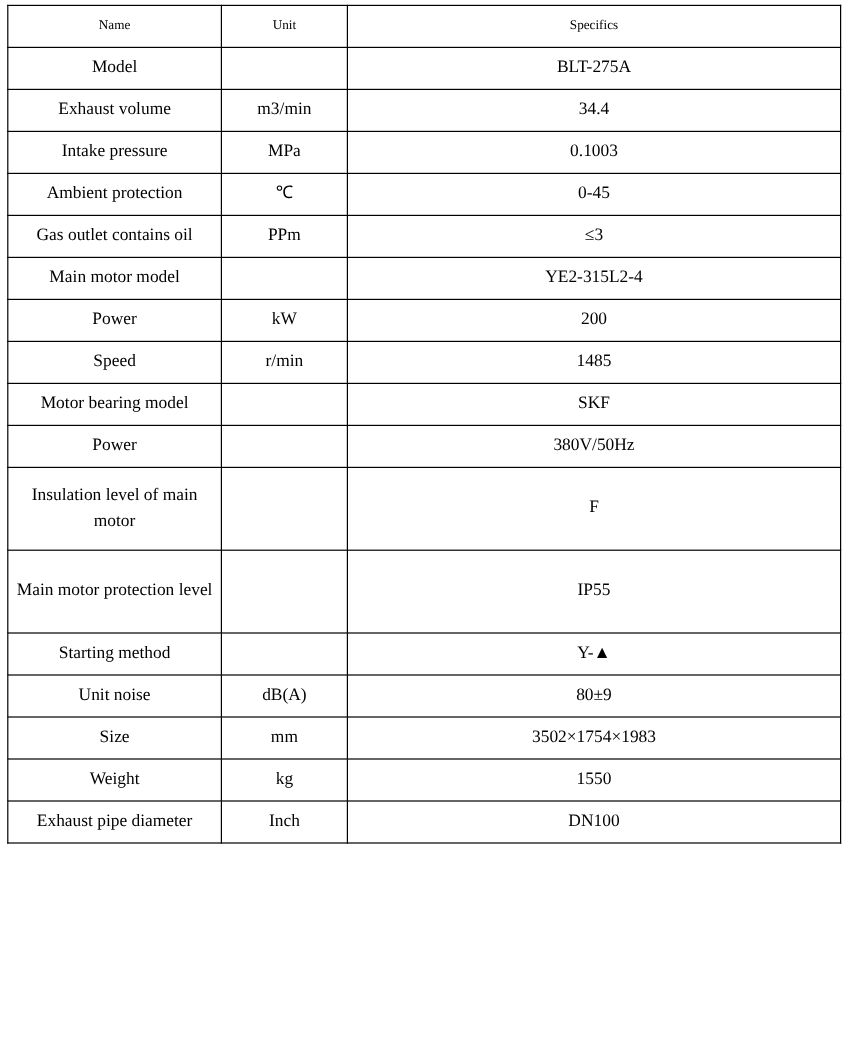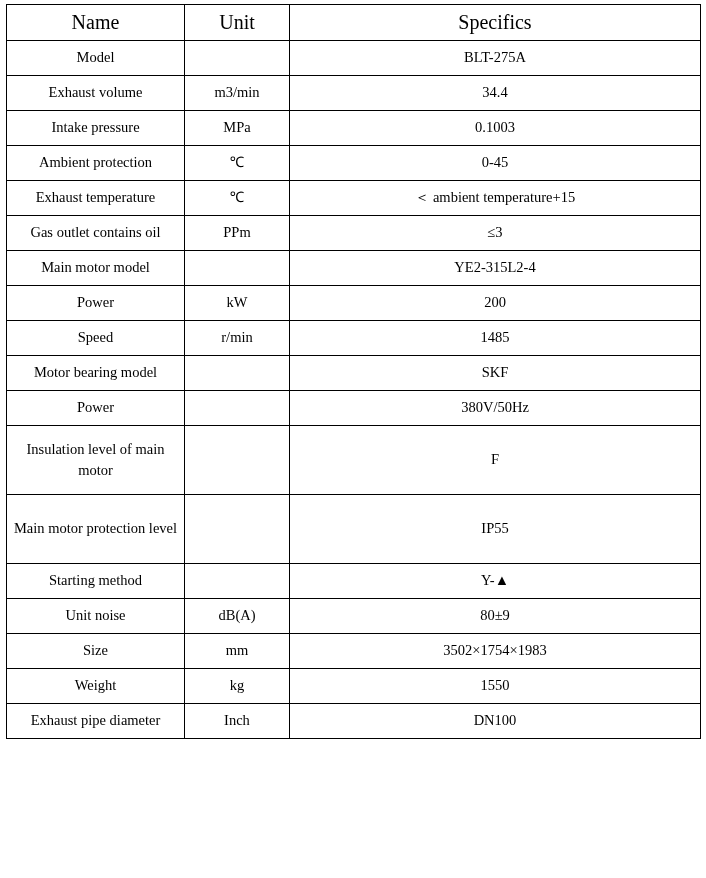--- a/index.html
+++ b/index.html
@@ -37,21 +37,21 @@
     word-wrap: break-word;
   }
   col.col-name { width: 178px; }
   col.col-unit { width: 105px; }
   col.col-spec { width: 411px; }
 
   td.cell-name { font-size: 14.5px; }
   td.cell-unit { font-size: 14.5px; }
   td.cell-spec { font-size: 14.5px; }
 
-  tr.header-row td { font-size: 20px; }
+  tr.header-row td { font-size: 11px; }
 
   
   tr.tall td { height: 62px; }
 
   .nowrap-sym { white-space: nowrap; }
 </style>
 </head>
 <body>
 
 <div class="page">
@@ -79,25 +79,20 @@
       </tr>
       <tr>
         <td class="cell-name">Intake pressure</td>
         <td class="cell-unit">MPa</td>
         <td class="cell-spec">0.1003</td>
       </tr>
       <tr>
         <td class="cell-name">Ambient protection</td>
         <td class="cell-unit">℃</td>
         <td class="cell-spec">0-45</td>
-      </tr>
-      <tr>
-        <td class="cell-name">Exhaust temperature</td>
-        <td class="cell-unit">℃</td>
-        <td class="cell-spec nowrap-sym">＜ ambient temperature+15</td>
       </tr>
       <tr>
         <td class="cell-name">Gas outlet contains oil</td>
         <td class="cell-unit">PPm</td>
         <td class="cell-spec">≤3</td>
       </tr>
       <tr>
         <td class="cell-name">Main motor model</td>
         <td class="cell-unit"></td>
         <td class="cell-spec">YE2-315L2-4</td>

